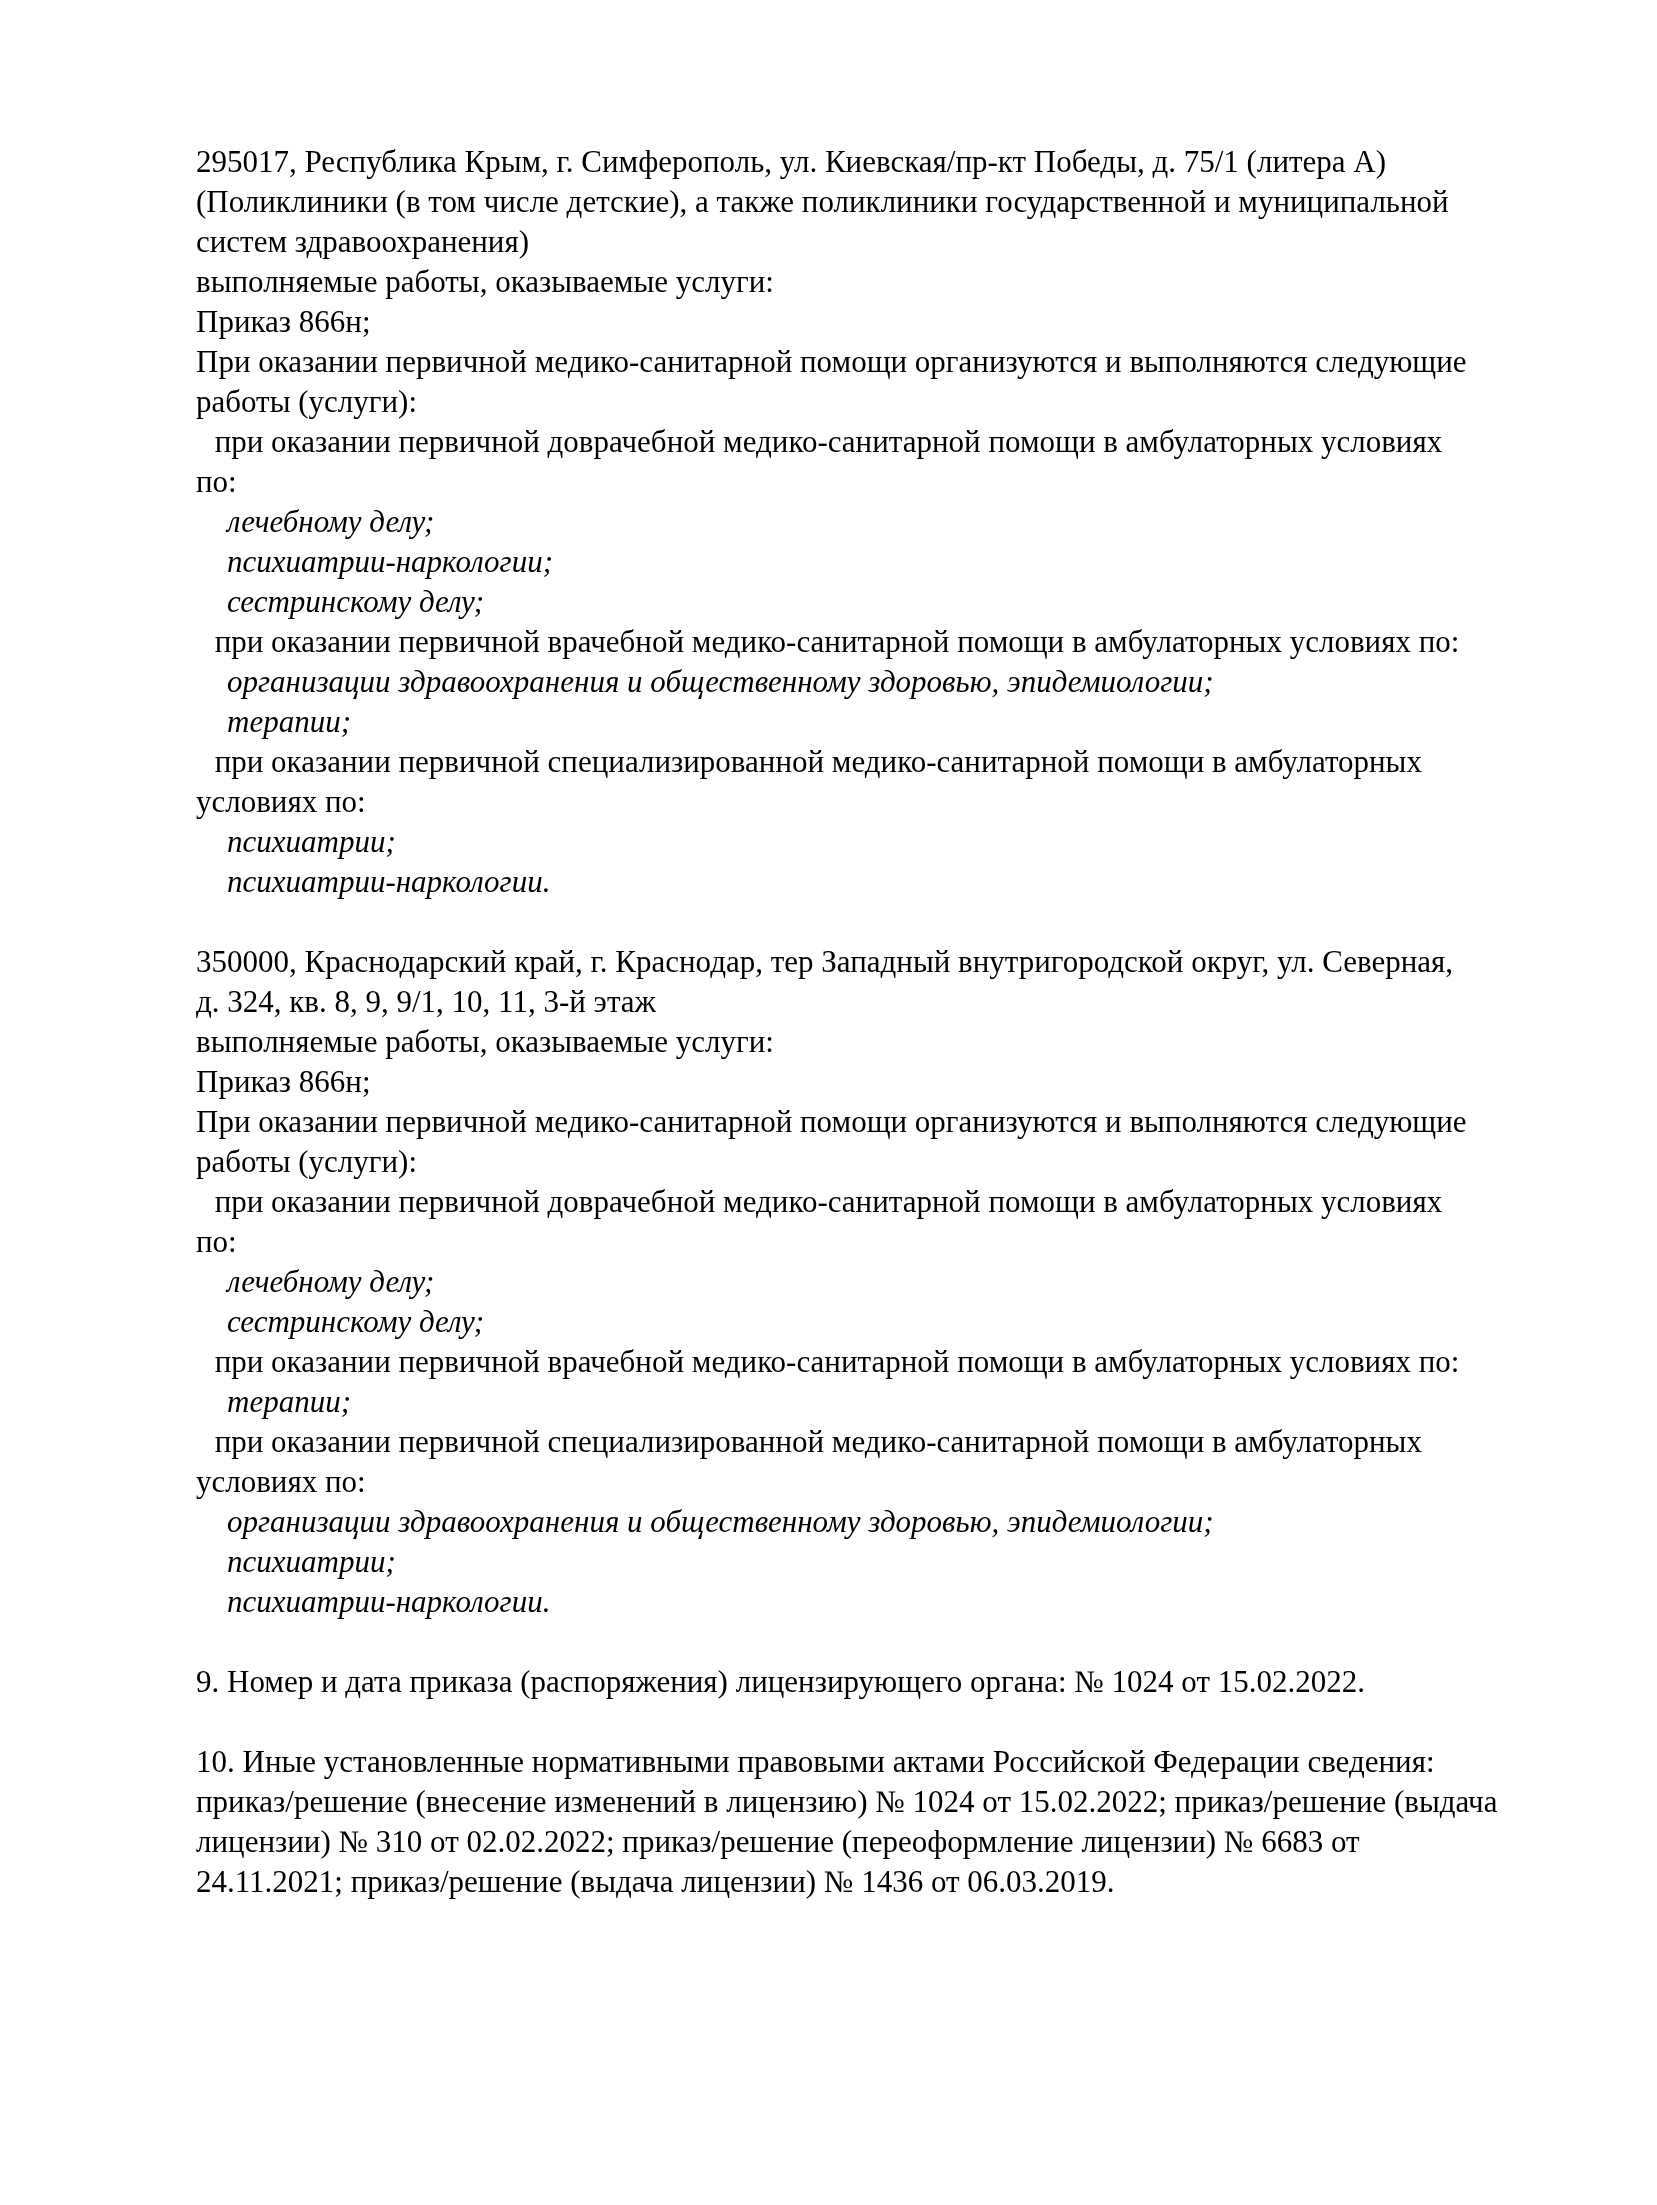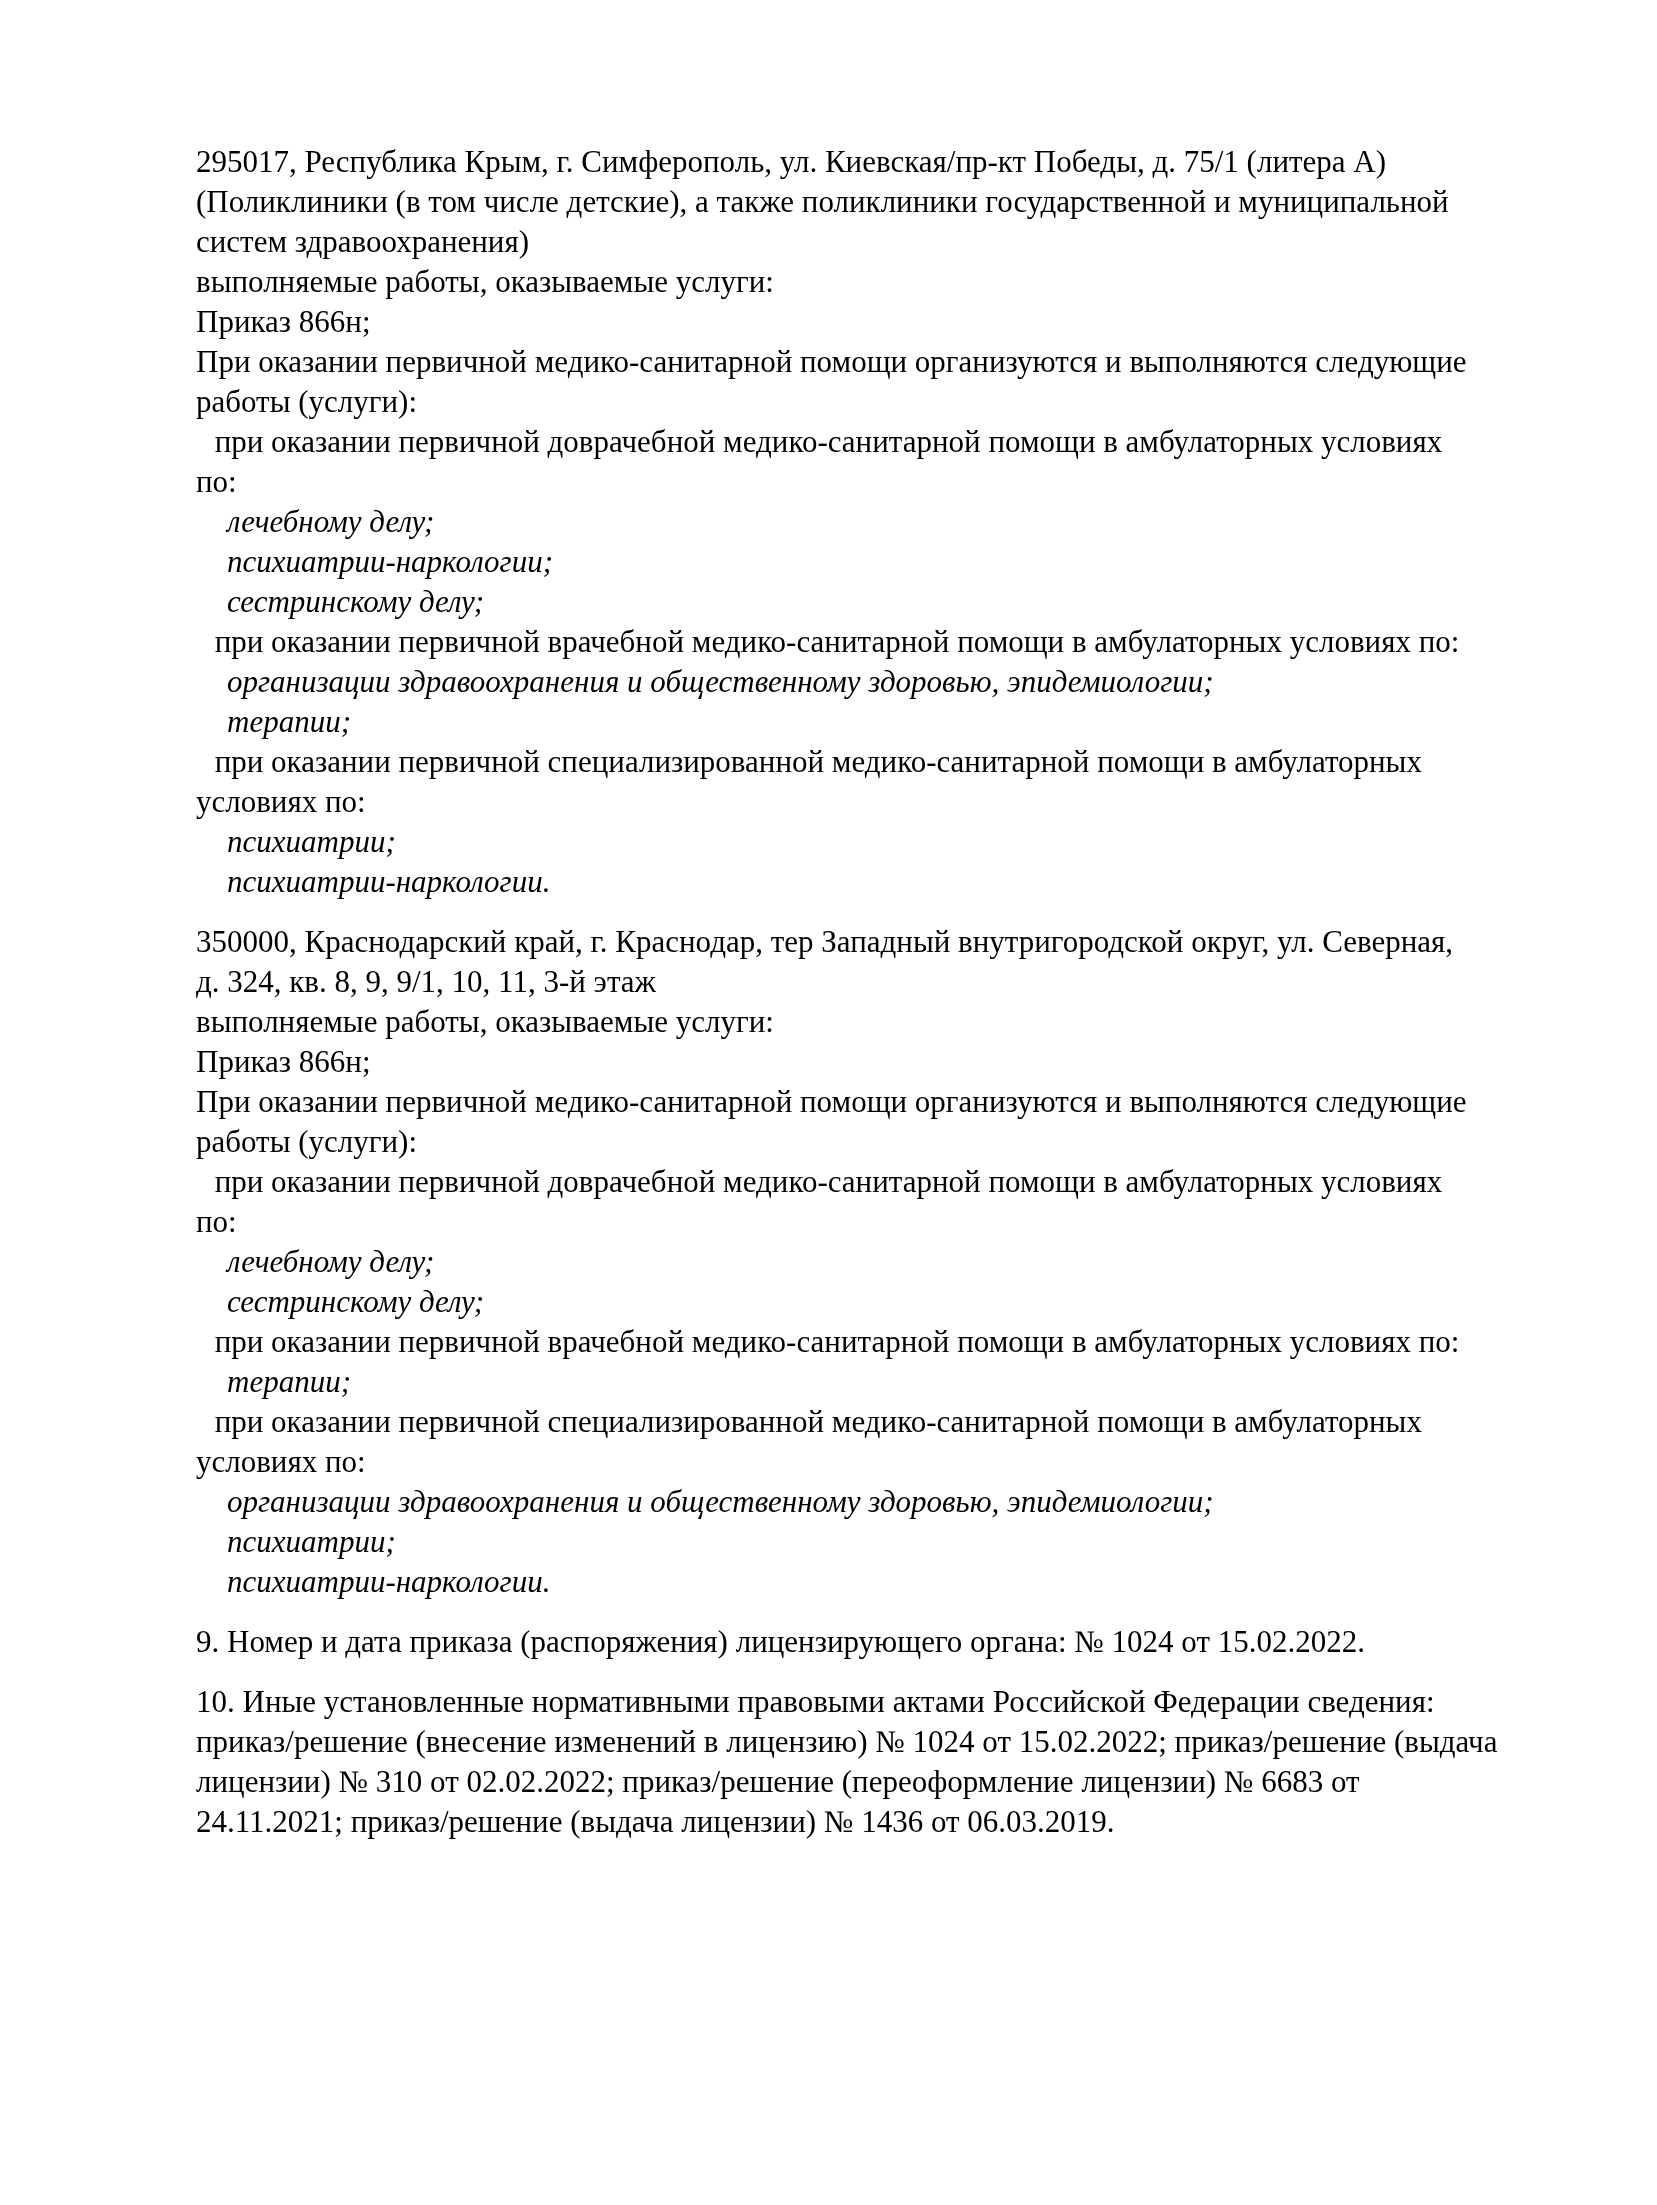--- a/index.html
+++ b/index.html
@@ -24,21 +24,21 @@
     position: absolute;
     left: 196px;
     top: 142px;
     width: 1410px;
     font-size: 31px;
     line-height: 40px;
     letter-spacing: 0;
     white-space: pre;
   }
   .block + .block {
-    margin-top: 20px; 
+    margin-top: 40px; 
   }
   .line {
     height: 40px;
   }
   .indent-0 { padding-left: 0; }
   .indent-1 { padding-left: 18.7px; }
   .indent-2 { padding-left: 31px; font-style: italic; }
 </style>
 </head>
 <body>

